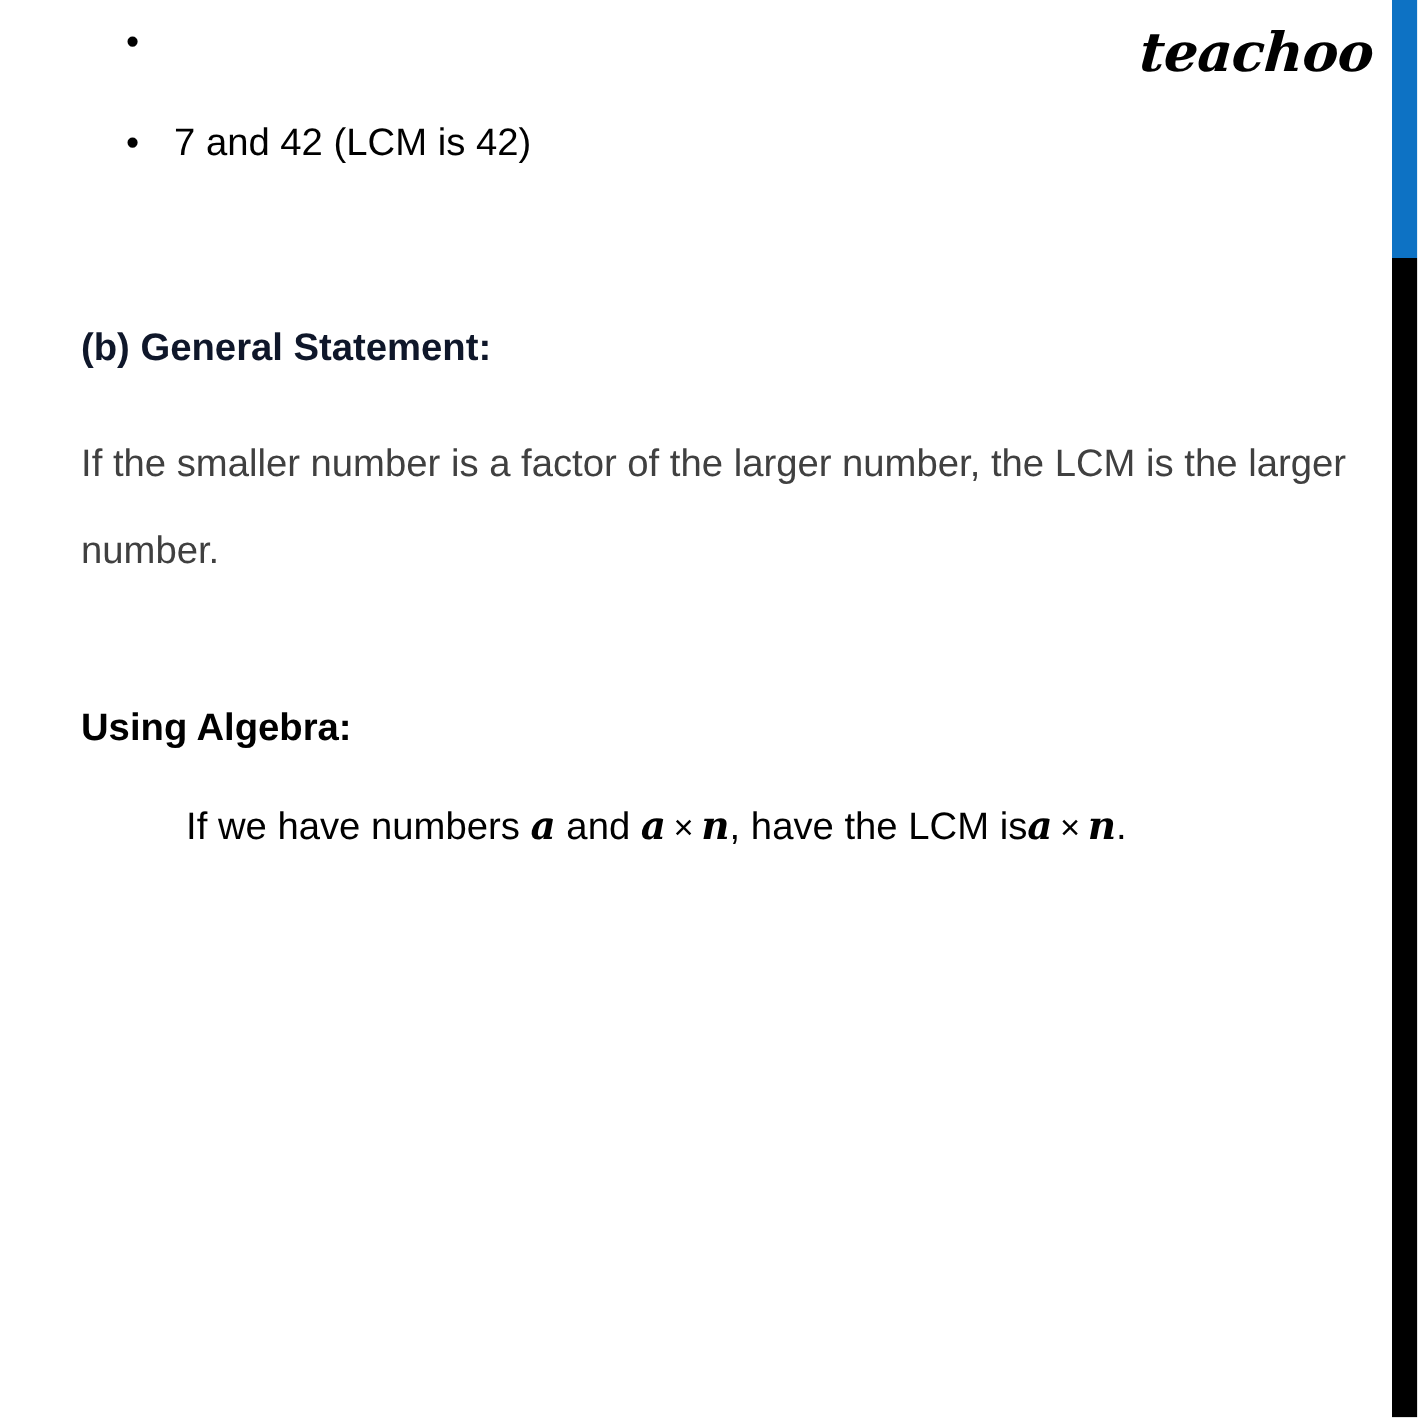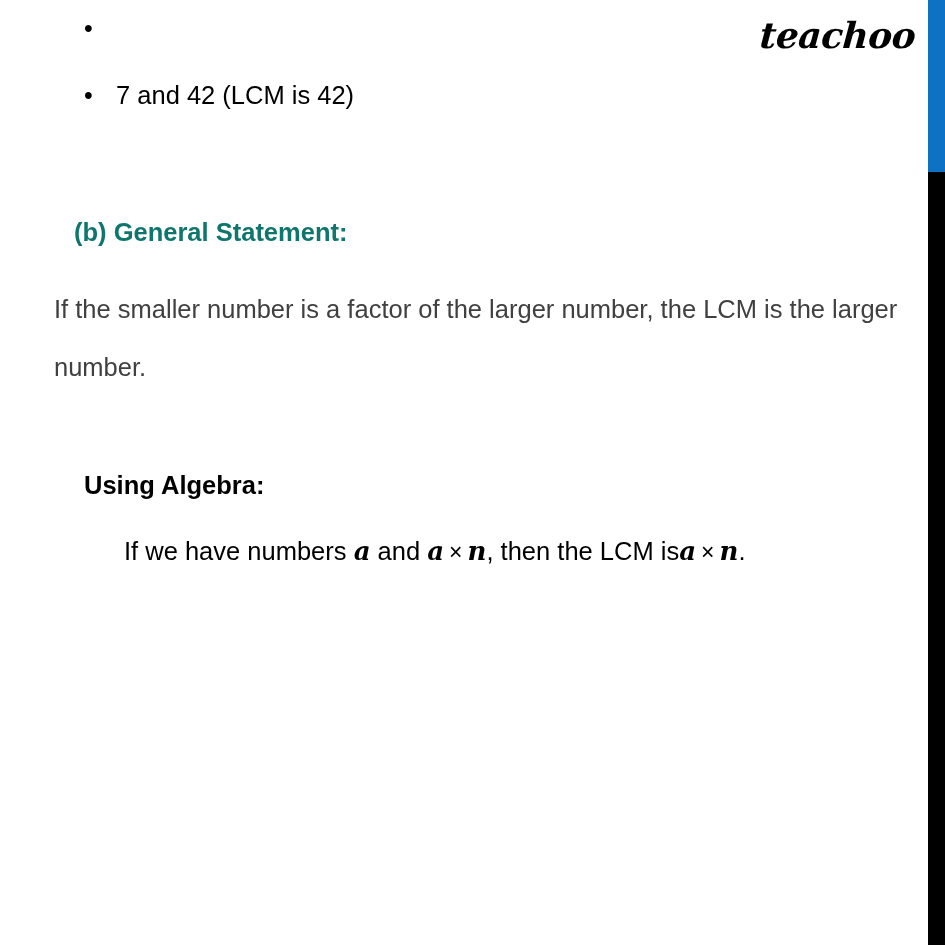--- a/index.html
+++ b/index.html
@@ -79,23 +79,22 @@
     white-space: nowrap;
   }
 
   
   .heading-blue {
     position: absolute;
     left: 54px;
     top: 218px;
     font-size: 25.5px;
     font-weight: bold;
-    color: #0f766e;
+    color: #0f172a;
     white-space: nowrap;
-    margin-left: 20px;
   }
 
   
   .body-para {
     position: absolute;
     left: 54px;
     top: 280px;
     width: 850px;
     font-size: 25.5px;
     line-height: 58px;
@@ -104,21 +103,20 @@
 
   
   .heading-bold {
     position: absolute;
     left: 54px;
     top: 471px;
     font-size: 25.5px;
     font-weight: bold;
     color: #000000;
     white-space: nowrap;
-    margin-left: 30px;
   }
 
   
   .algebra-line {
     position: absolute;
     left: 124px;
     top: 536px;
     font-size: 25.5px;
     color: #000000;
     white-space: nowrap;
@@ -157,16 +155,16 @@
     </div>
   </div>
 
   <div class="heading-blue">(b) General Statement:</div>
 
   <div class="body-para">If the smaller number is a factor of the larger number, the LCM is the larger number.</div>
 
   <div class="heading-bold">Using Algebra:</div>
 
   <div class="algebra-line">
-    <span>If we have numbers </span><span class="math-var">a</span><span class="bold-txt"> and </span><span class="math-var">a</span><span class="times-sym">×</span><span class="math-var">n</span><span>, then the </span><span class="bold-txt">LCM is</span><span class="math-var">a</span><span class="times-sym">×</span><span class="math-var">n</span><span>.</span>
+    <span>If we have numbers </span><span class="math-var">a</span><span class="bold-txt"> and </span><span class="math-var">a</span><span class="times-sym">×</span><span class="math-var">n</span><span>, have the </span><span class="bold-txt">LCM is</span><span class="math-var">a</span><span class="times-sym">×</span><span class="math-var">n</span><span>.</span>
   </div>
 
 </div>
 
 </body></html>

